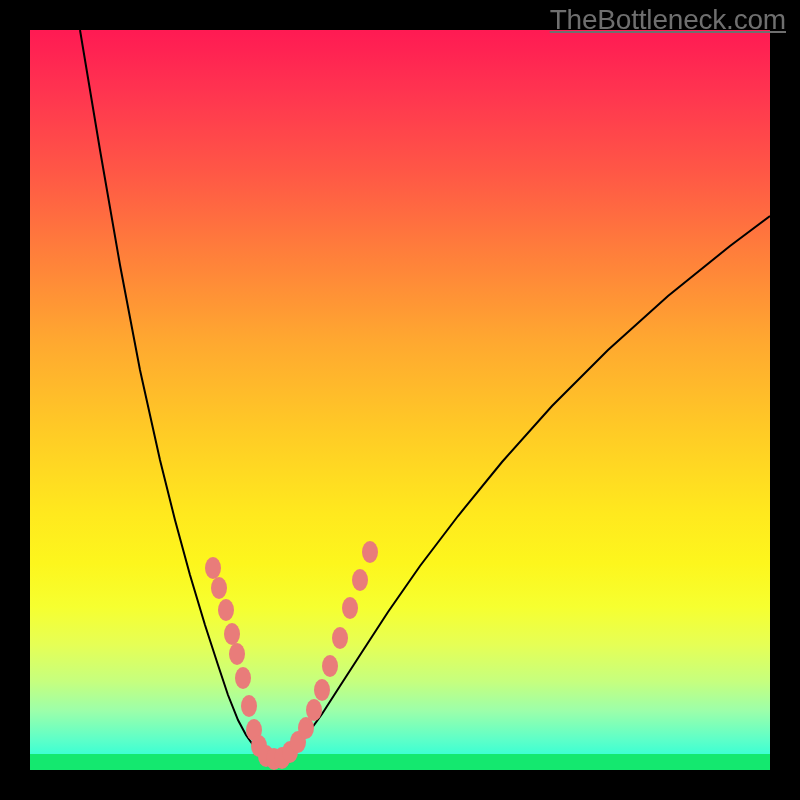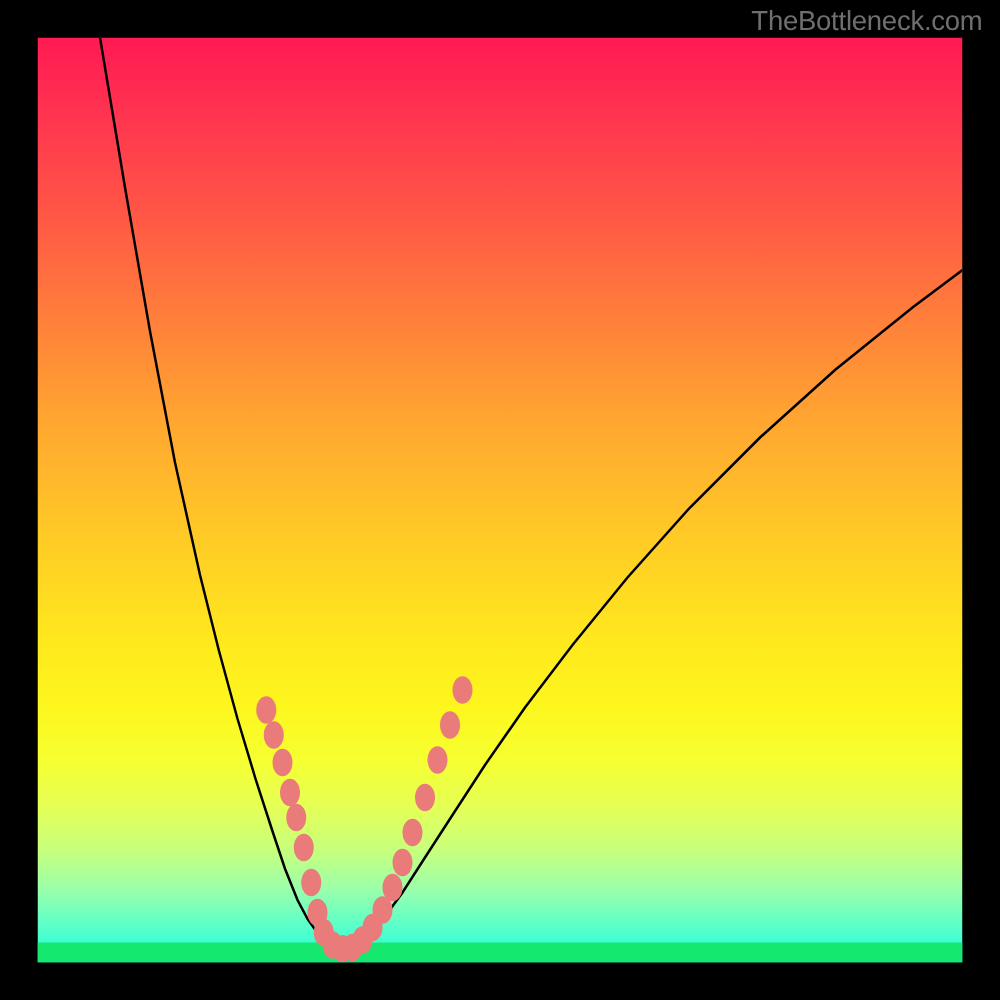--- a/index.html
+++ b/index.html
@@ -52,24 +52,25 @@
     position: absolute;
     inset: 0;
     width: 740px;
     height: 740px;
   }
   .watermark {
     position: absolute;
     top: 4px;
     right: 14px;
     color: #6f6f6f;
-    font-size: 22px;
+    font-size: 28px;
     font-weight: 500;
     letter-spacing: -0.2px;
     user-select: none;
+    text-decoration: underline;
   }
 </style>
 </head>
 <body>
 
 <div class="frame">
   <div class="gradient"></div>
   <div class="bottom-bar"></div>
   <svg class="overlay" viewBox="0 0 740 740" preserveAspectRatio="none">
     <path id="left-branch-path" fill="none" stroke="#000000" stroke-width="2" d="M 50 0 L 70 120 L 90 235 L 110 340 L 130 430 L 145 490 L 160 545 L 175 595 L 188 635 L 198 665 L 208 690 L 216 705 L 223 715 L 229 722 L 235 727 L 240 730"></path>

